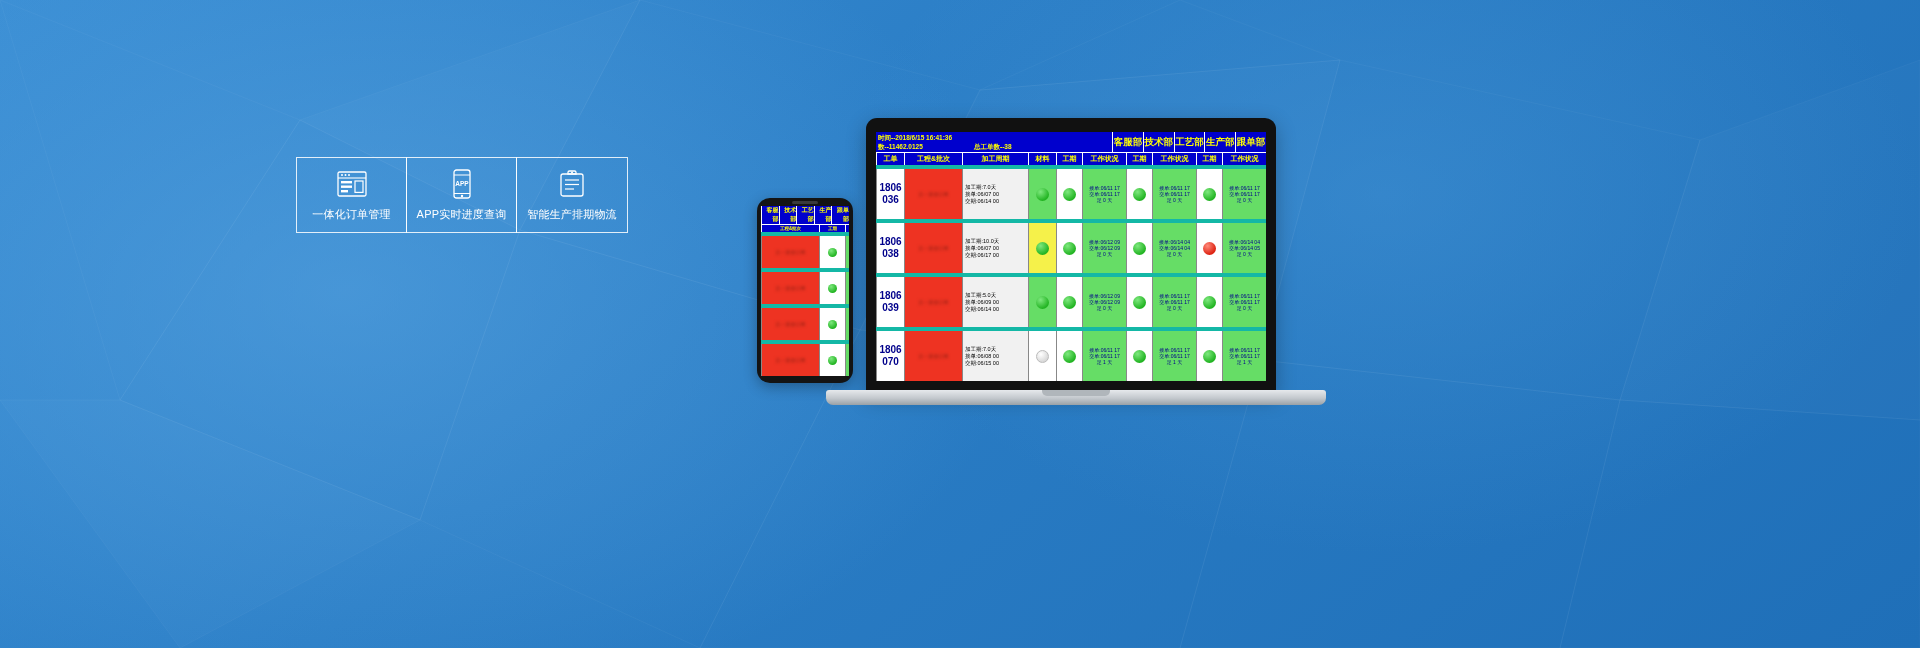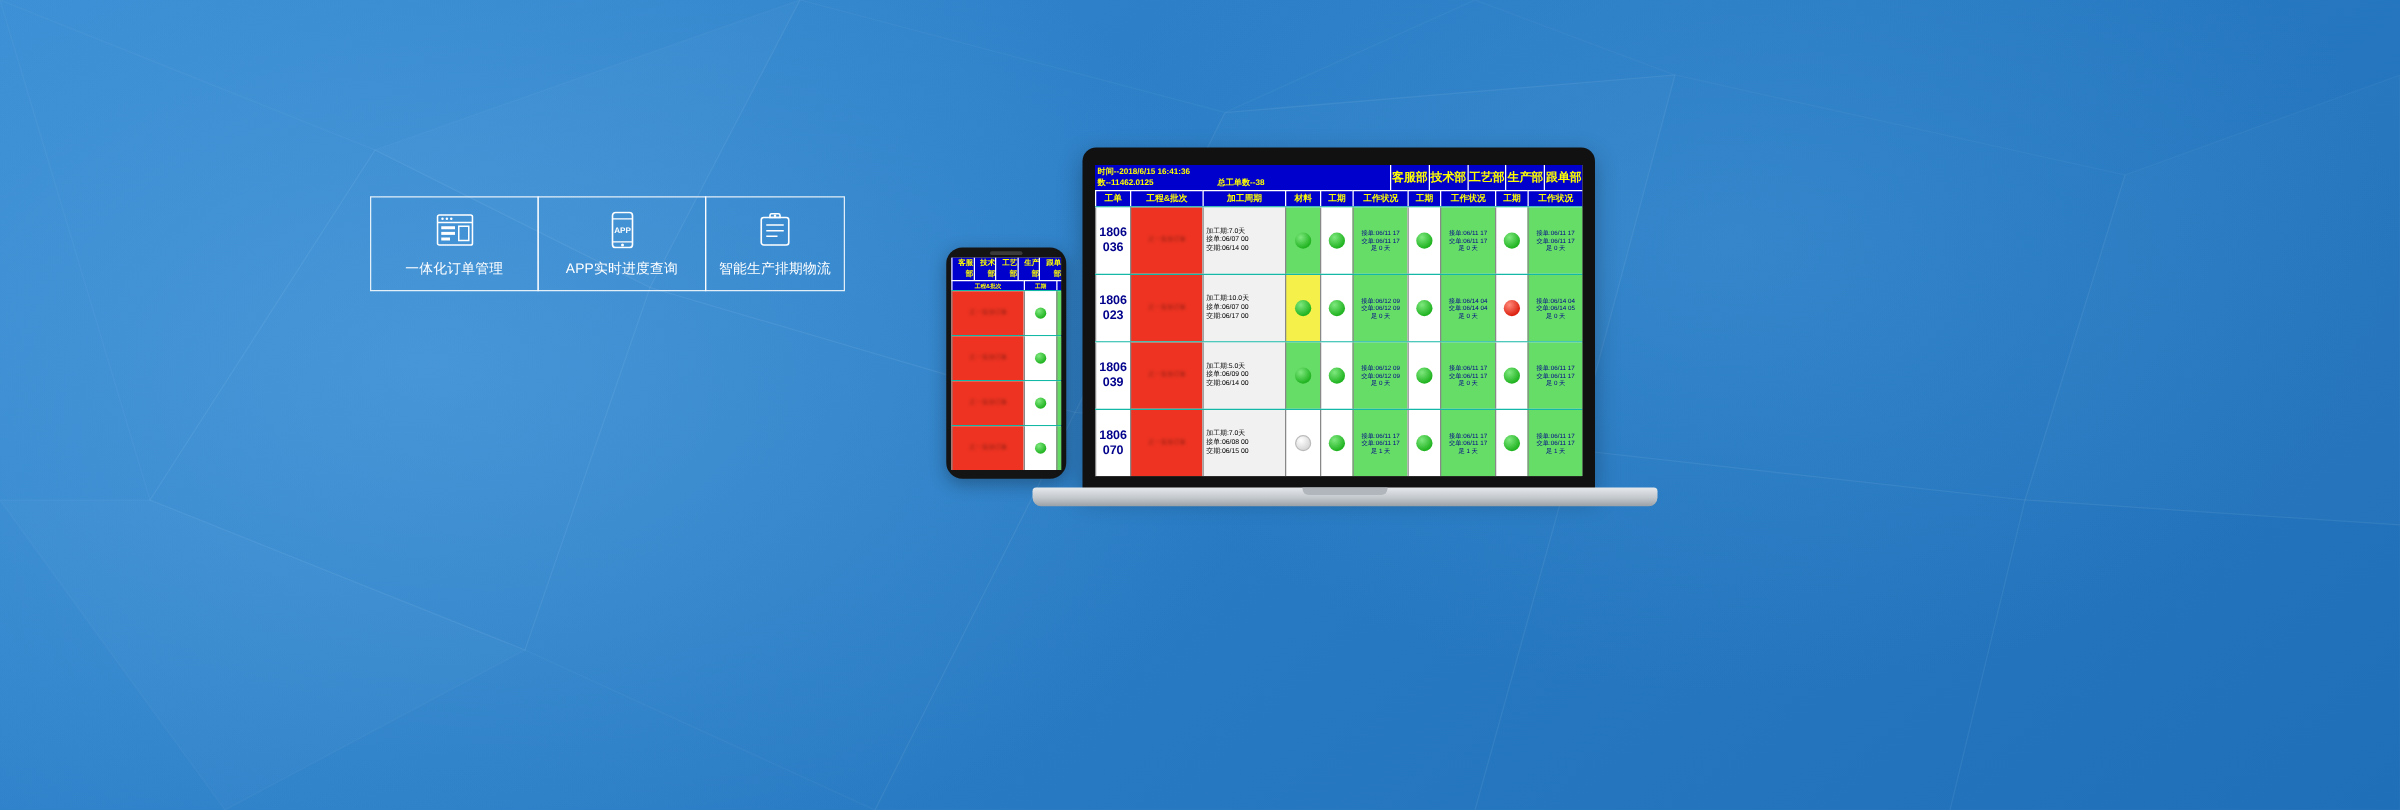--- a/index.html
+++ b/index.html
@@ -24,21 +24,21 @@
   .headline {
     color:#fff; font-weight:bold; font-size:45px; line-height:52px;
     letter-spacing:1px; text-shadow:0 1px 2px rgba(0,0,0,.12);
     white-space:nowrap;
   }
   .headline .l2 { display:block; }
 
   .features { display:flex; margin-top:24px; }
   .fbox {
     border:1px solid rgba(255,255,255,.85);
-    width:135px; height:76px;
+    width:111px; height:76px;
     display:flex; flex-direction:column;
     align-items:center; justify-content:center;
     margin-left:-1px;
   }
   .fbox:first-child { margin-left:0; }
   .fbox.wide { width:112px; }
   .ficon { height:32px; display:flex; align-items:center; justify-content:center; }
   .ficon svg { display:block; }
   .flabel {
     color:#fff; font-size:11px; margin-top:7px; white-space:nowrap;
@@ -97,21 +97,21 @@
     border-left:1px solid #fff; border-top:1px solid #fff;
     padding:1px 0; white-space:nowrap; overflow:hidden;
   }
   .ch-wo    { flex:0 0 28px; }
   .ch-proj  { flex:0 0 58px; }
   .ch-cycle { flex:0 0 66px; }
   .ch-mat   { flex:0 0 28px; }
   .ch-dur   { flex:0 0 26px; }
   .ch-stat  { flex:0 0 44px; }
   .rows { flex:1; display:flex; flex-direction:column; }
-  .row { flex:1; display:flex; border-top:1px solid #14b8a6; min-height:0;justify-content:space-between; }
+  .row { flex:1; display:flex; border-top:4px solid #14b8a6; min-height:0;justify-content:space-between; }
   .cell {
     border-left:1px solid #888; overflow:hidden;
     display:flex; align-items:center; justify-content:center;
     font-size:6px; line-height:7px;
   }
   .c-wo { flex:0 0 28px; background:#fff; color:#00008b; font-size:10px;
           font-weight:bold; flex-direction:column; line-height:12px; }
   .c-proj { flex:0 0 58px; }
   .c-cycle { flex:0 0 66px; background:#f1f1f1; color:#000;
              flex-direction:column; align-items:flex-start;
@@ -345,21 +345,21 @@
               </div>
               <div class="cell c-stat bg-green">
                 <span>接单:06/11 17</span>
                 <span>交单:06/11 17</span>
                 <span>足 0 天</span>
               </div>
             </div>
             <div class="row">
               <div class="cell c-wo">
                 <span>1806</span>
-                <span>023</span>
+                <span>038</span>
               </div>
               <div class="cell c-proj bg-red">
                 <span class="blur">正一实业订单</span>
               </div>
               <div class="cell c-cycle">
                 <span>加工期:10.0天</span>
                 <span>接单:06/07 00</span>
                 <span>交期:06/17 00</span>
               </div>
               <div class="cell c-mat bg-yellow">

